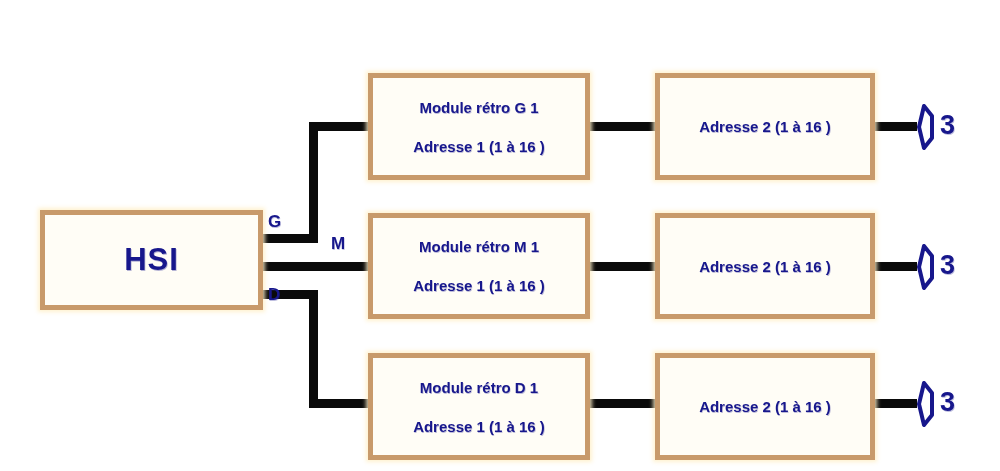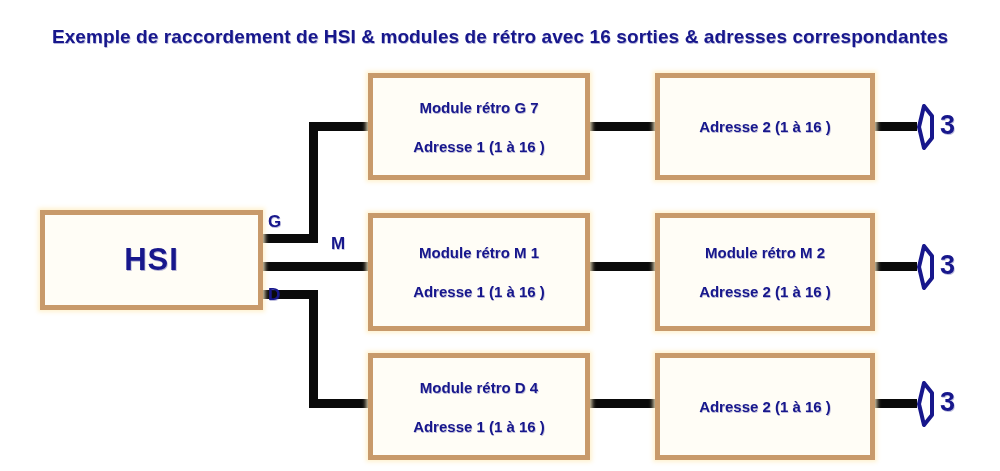--- a/index.html
+++ b/index.html
@@ -63,21 +63,21 @@
     color: #17178c;
     font-weight: bold;
     font-size: 31px;
     letter-spacing: 1px;
     text-shadow: 0.8px 0.8px 0 rgba(40,40,150,0.35);
   }
 
   .mod-c1 { left: 368px; width: 222px; }
   .mod-c2 { left: 655px; width: 220px; }
   .row1 { top: 73px;  height: 107px; }
-  .row2 { top: 213px; height: 118px; }
+  .row2 { top: 213px; height: 106px; }
   .row3 { top: 353px; height: 107px; }
 
   
   .wire {
     position: absolute;
     background: #0a0a0a;
   }
   .wire.h { height: 9px; }
   .wire.v { width: 9px; }
 
@@ -103,21 +103,20 @@
     font-weight: bold;
     font-size: 27px;
     text-shadow: 0.8px 0.8px 0 rgba(40,40,150,0.3);
   }
 </style>
 </head>
 <body>
 
 <div id="stage">
 
-  <div id="title">Exemple de raccordement de HSI &amp; modules de rétro avec 16 sorties  &amp; adresses correspondantes</div>
 
   <div class="wire h" style="left:260px; top:234px; width:58px;"></div>
   <div class="wire v" style="left:309px; top:122px; height:117px;"></div>
   <div class="wire h" style="left:309px; top:122px; width:62px;"></div>
 
   <div class="wire h" style="left:260px; top:262px; width:111px;"></div>
 
   <div class="wire h" style="left:260px; top:290px; width:58px;"></div>
   <div class="wire v" style="left:309px; top:290px; height:118px;"></div>
   <div class="wire h" style="left:309px; top:399px; width:62px;"></div>
@@ -132,50 +131,49 @@
 
   <div class="box" id="hsi-box">
     <div id="hsi-label">HSI</div>
   </div>
 
   <div class="port" style="left:268px; top:212px;">G</div>
   <div class="port" style="left:331px; top:234px;">M</div>
   <div class="port" style="left:268px; top:285px;">D</div>
 
   <div class="box mod-c1 row1">
-    <div class="line1">Module rétro G 7</div>
+    <div class="line1">Module rétro G 1</div>
     <div class="line2">Adresse 1 (1 à 16 )</div>
   </div>
   <div class="box mod-c2 row1">
     <div class="line2">Adresse 2 (1 à 16 )</div>
   </div>
   <div class="endcap" style="left:913px; top:104px;">
     <svg width="26" height="46" viewBox="0 0 26 46">
       <path d="M6 23 L11 2 L19 12 L19 34 L11 44 Z" fill="none" stroke="#17178c" stroke-width="4" stroke-linejoin="round"></path>
     </svg>
   </div>
   <div class="endnum" style="left:940px; top:110px;">3</div>
 
   <div class="box mod-c1 row2">
     <div class="line1">Module rétro M 1</div>
     <div class="line2">Adresse 1 (1 à 16 )</div>
   </div>
   <div class="box mod-c2 row2">
-    <div class="line1">Module rétro M 2</div>
     <div class="line2">Adresse 2 (1 à 16 )</div>
   </div>
   <div class="endcap" style="left:913px; top:244px;">
     <svg width="26" height="46" viewBox="0 0 26 46">
       <path d="M6 23 L11 2 L19 12 L19 34 L11 44 Z" fill="none" stroke="#17178c" stroke-width="4" stroke-linejoin="round"></path>
     </svg>
   </div>
   <div class="endnum" style="left:940px; top:250px;">3</div>
 
   <div class="box mod-c1 row3">
-    <div class="line1">Module rétro D 4</div>
+    <div class="line1">Module rétro D 1</div>
     <div class="line2">Adresse 1 (1 à 16 )</div>
   </div>
   <div class="box mod-c2 row3">
     <div class="line2">Adresse 2 (1 à 16 )</div>
   </div>
   <div class="endcap" style="left:913px; top:381px;">
     <svg width="26" height="46" viewBox="0 0 26 46">
       <path d="M6 23 L11 2 L19 12 L19 34 L11 44 Z" fill="none" stroke="#17178c" stroke-width="4" stroke-linejoin="round"></path>
     </svg>
   </div>

